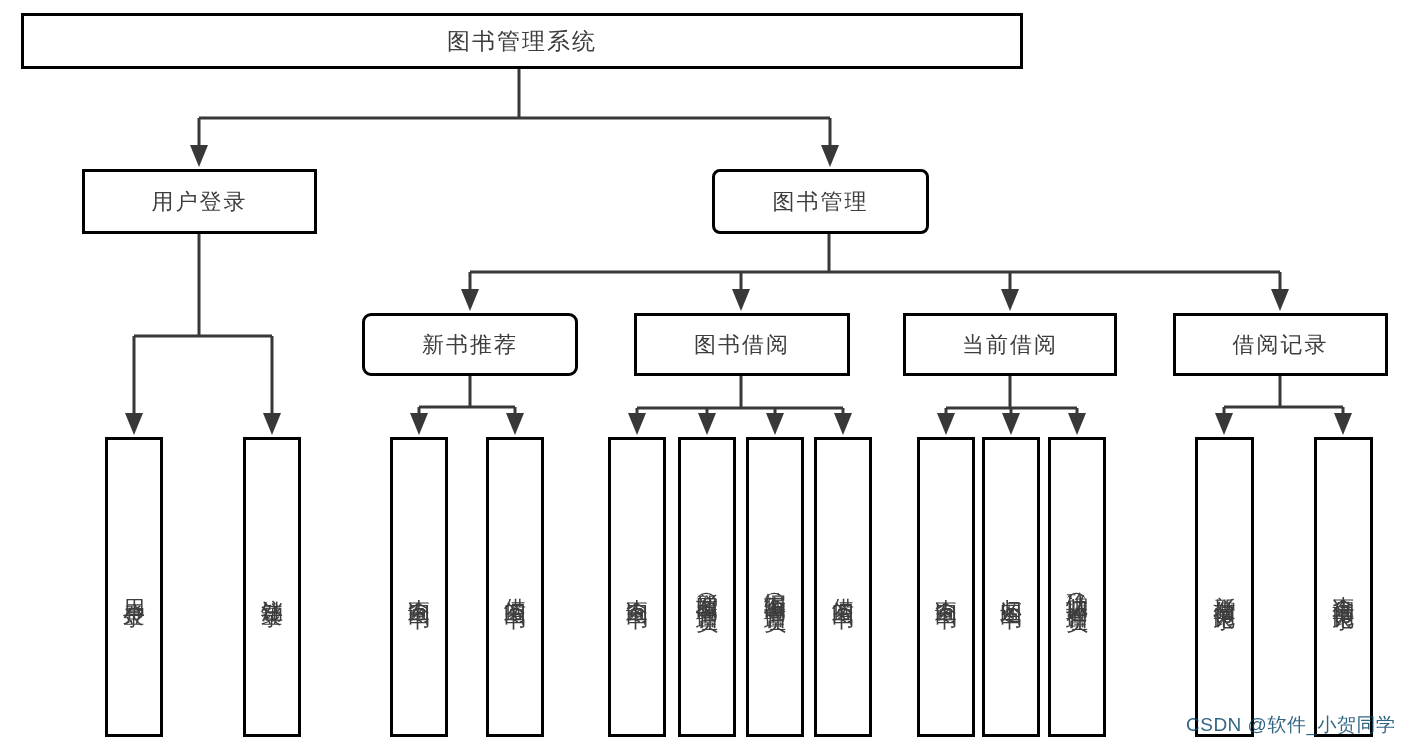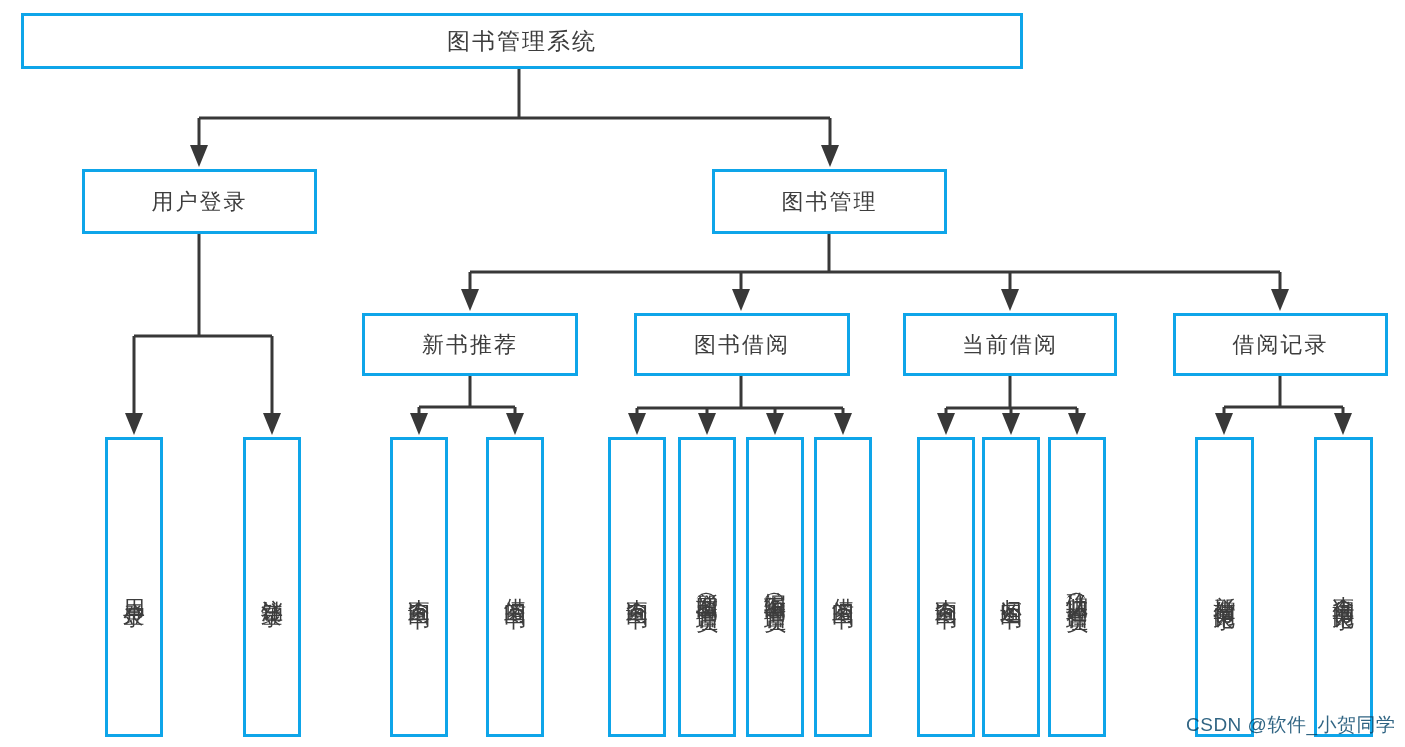--- a/index.html
+++ b/index.html
@@ -12,44 +12,44 @@
     overflow: hidden;
   }
   #wires {
     position: absolute;
     left: 0; top: 0;
     width: 1405px; height: 747px;
   }
   .box {
     position: absolute;
     box-sizing: border-box;
-    border: 3px solid #0ea5e9;
+    border: 3px solid #000000;
     background: #ffffff;
     display: flex;
     align-items: center;
     justify-content: center;
     color: #3d3d3d;
     z-index: 2;
   }
   .h-box { font-size: 22px; letter-spacing: 2px; white-space: nowrap; }
   .root-box { font-size: 23px; }
   .v-box .v-label {
     writing-mode: vertical-rl;
     text-orientation: mixed;
     font-size: 22px;
     letter-spacing: 3px;
     line-height: 1;
   }
   
   .n-root      { left: 21px;  top: 13px;  width: 1002px; height: 56px; }
   
   .n-userlogin { left: 82px;  top: 169px; width: 235px; height: 65px; }
-  .n-bookmgmt  { left: 712px; top: 169px; width: 235px; height: 65px; }
+  .n-bookmgmt  { left: 712px; top: 169px; width: 217px; height: 65px; border-radius: 8px; }
   
-  .n-newbook   { left: 362px; top: 313px; width: 216px; height: 63px; }
+  .n-newbook   { left: 362px; top: 313px; width: 216px; height: 63px; border-radius: 9px; }
   .n-borrow    { left: 634px; top: 313px; width: 216px; height: 63px; justify-content: center; }
   .n-current   { left: 903px; top: 313px; width: 214px; height: 63px; }
   .n-record    { left: 1173px;top: 313px; width: 215px; height: 63px; }
   
   .leaf { top: 437px; height: 300px; width: 58px; }
   .n-l-userlogin { left: 105px; }
   .n-l-logout    { left: 243px; }
   .n-l-query1    { left: 390px; }
   .n-l-borrow1   { left: 486px; }
   .n-l-query2    { left: 608px; }

